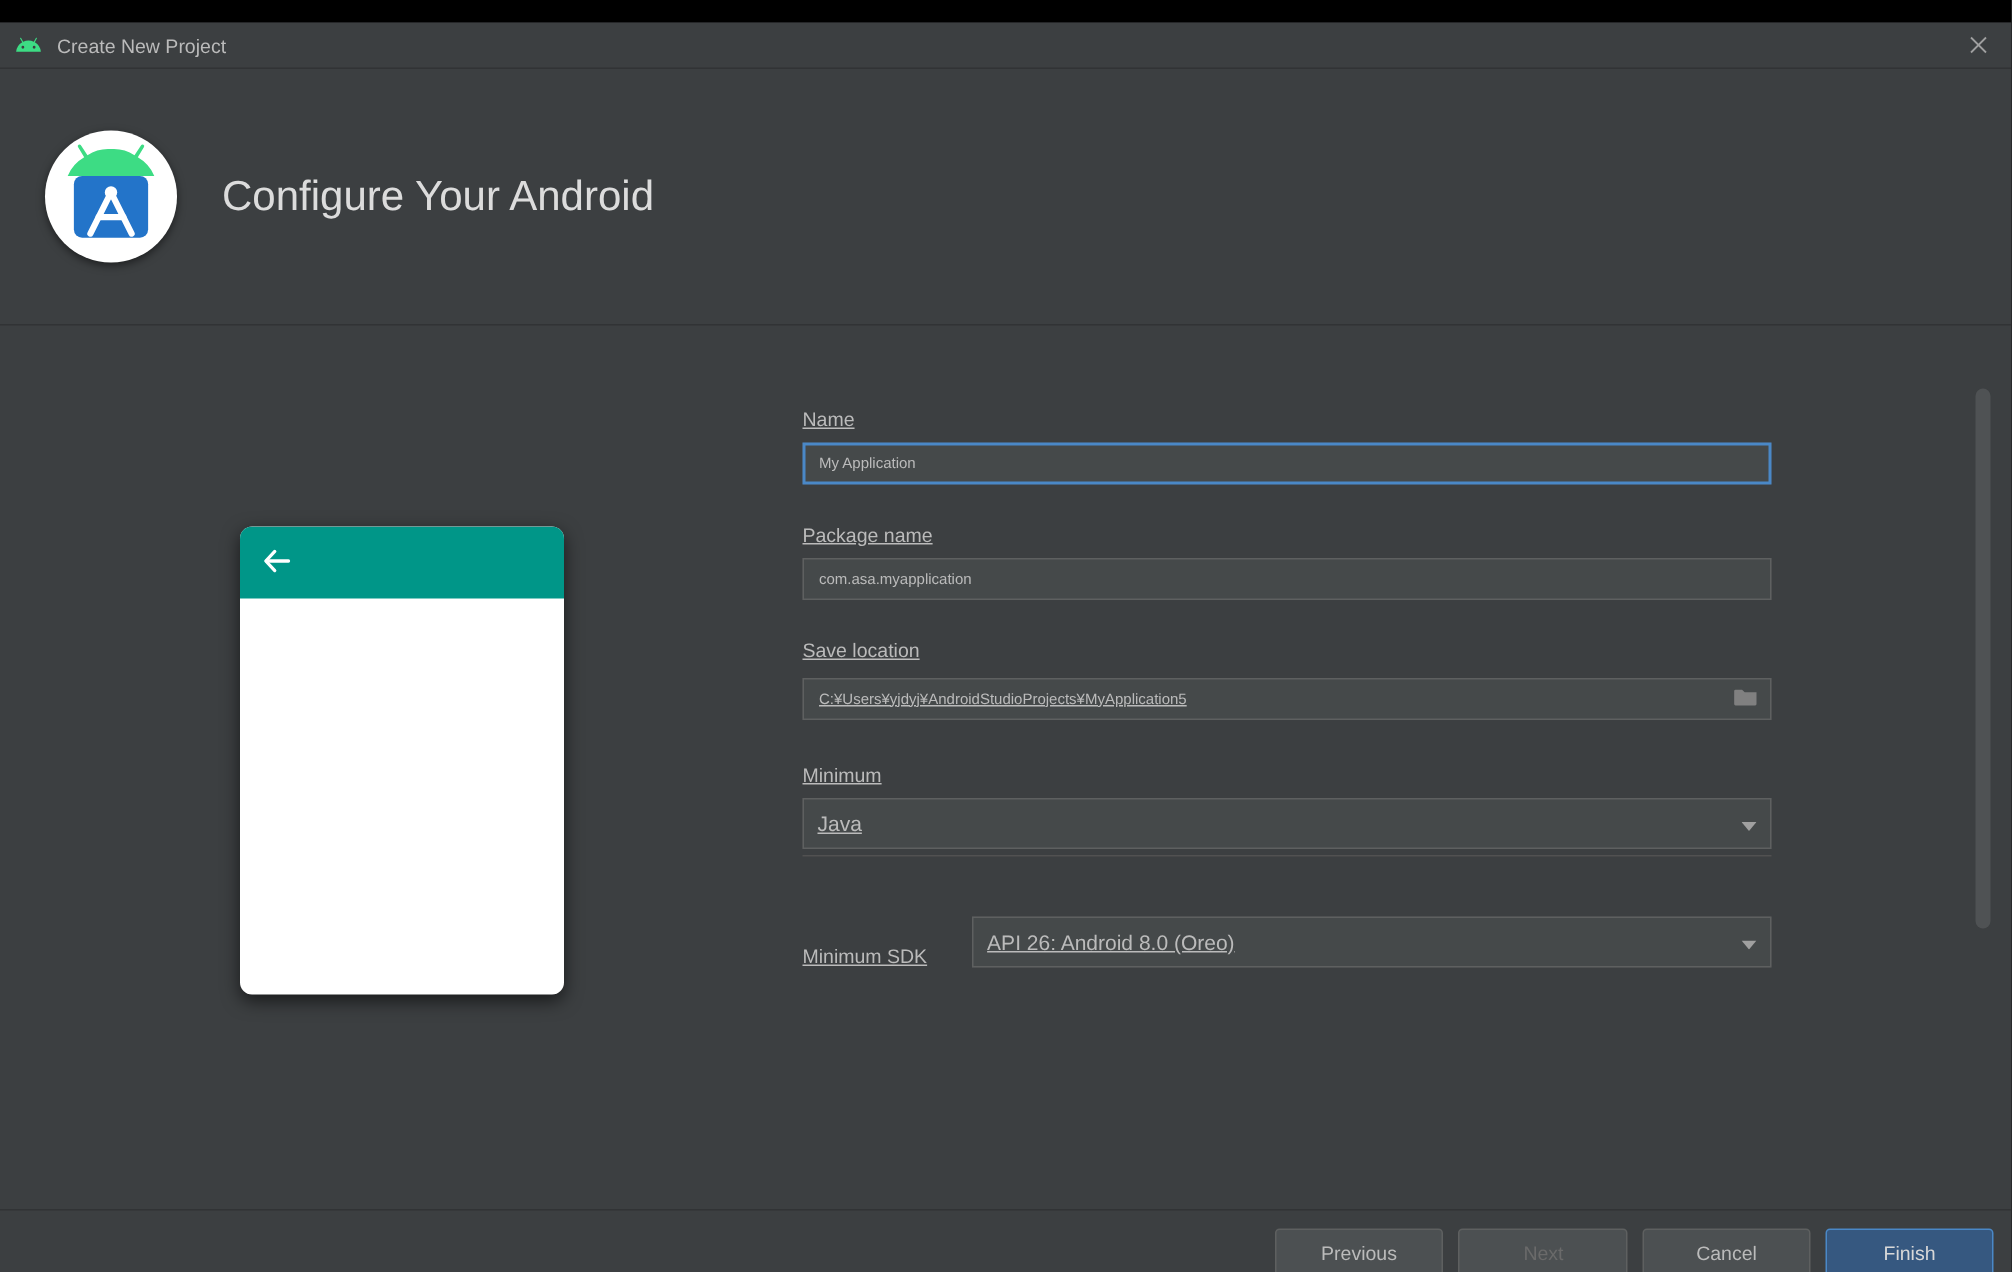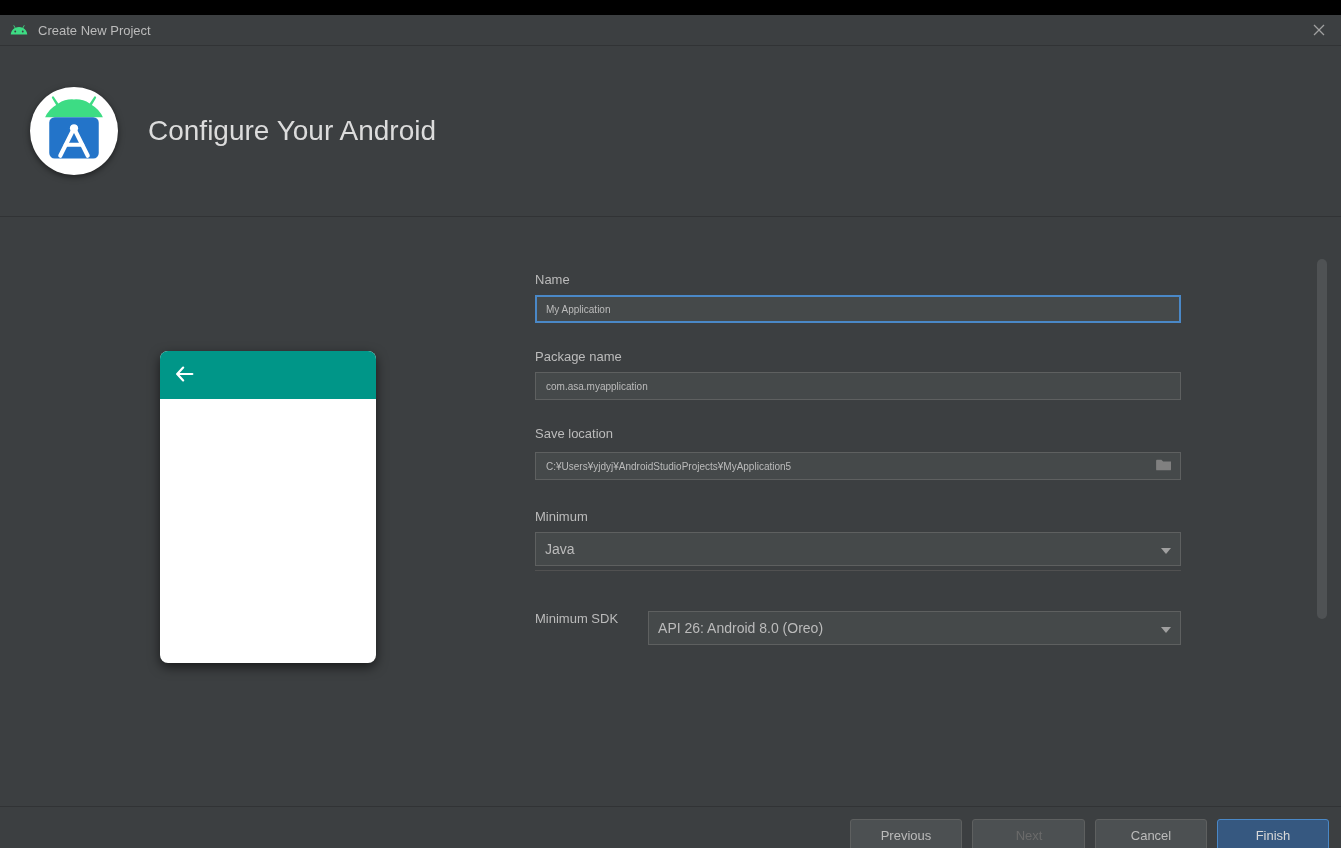--- a/index.html
+++ b/index.html
@@ -33,33 +33,33 @@
   .logo-circle{width:88px;height:88px;border-radius:50%;background:#fff;display:flex;align-items:center;justify-content:center;box-shadow:0 2px 6px rgba(0,0,0,.5);}
   .studio-icon{width:100%;height:100%;}
   .page-title{margin-left:30px;color:#dcdcdc;font-size:28px;font-weight:400;}
   
   .body{flex:1;background:#3c3f41;border-top:1px solid #313335;display:flex;position:relative;}
   .preview-col{width:535px;display:flex;justify-content:center;padding-top:134px;}
   .phone-preview{width:216px;height:312px;background:#fff;border-radius:8px;box-shadow:0 4px 12px rgba(0,0,0,.6);overflow:hidden;}
   .phone-topbar{height:48px;background:var(--teal);display:flex;align-items:center;padding-left:14px;}
   .phone-topbar svg{stroke:#fff;}
   .form-col{flex:1;padding:55px 0 0 0;position:relative;}
-  .form-wrap{width:646px;}
+  .form-wrap{width:646px;text-decoration:underline;}
   .field{margin-bottom:26px;}
   .field-label{color:var(--text-main);font-size:13px;margin-bottom:8px;display:block;}
   .text-input{width:100%;height:28px;background:var(--bg-input);border:1px solid var(--border-light);color:var(--text-main);font-size:10px;padding:0 10px;box-sizing:border-box;outline:none;font-family:inherit;}
   .text-input.focused{border:2px solid var(--focus-blue);padding:0 9px;}
   .input-row{display:flex;align-items:center;gap:0;}
   .input-row .text-input{flex:1;}
   .browse-btn{width:34px;height:34px;display:flex;align-items:center;justify-content:center;cursor:pointer;margin-left:-34px;}
   .browse-btn svg{fill:#808080;}
   .select{width:100%;height:34px;background:var(--bg-input);border:1px solid var(--border-light);color:var(--text-main);font-size:14px;padding:0 9px;box-sizing:border-box;display:flex;align-items:center;justify-content:space-between;cursor:pointer;}
   .select .chev{color:#a0a0a0;}
   .divider{height:1px;background:#515151;margin-top:4px;}
-  .sdk-row{display:flex;align-items:flex-start;margin-top:40px;gap:30px;}
+  .sdk-row{display:flex;align-items:flex-end;margin-top:40px;gap:30px;}
   .sdk-row .field-label{margin-bottom:0;white-space:nowrap;}
   .sdk-row .select{flex:1;}
   .scrollbar{position:absolute;right:14px;top:42px;width:10px;height:360px;background:var(--scrollbar-bg);border-radius:5px;}
   
   .footer{height:56px;background:var(--bg-body);border-top:1px solid #313335;display:flex;justify-content:flex-end;align-items:center;padding-right:12px;gap:10px;}
   .btn{min-width:82px;height:30px;background:var(--btn-bg);border:1px solid #5e6060;color:var(--text-main);font-size:13px;display:flex;align-items:center;justify-content:center;cursor:pointer;padding:0 14px;border-radius:3px;}
   .btn.disabled{color:#6a6a6a;cursor:default;padding-left:15px;}
   .btn.primary{background:var(--btn-blue);border-color:var(--focus-blue);color:#d8d8d8;}
 </style>
 </head>

